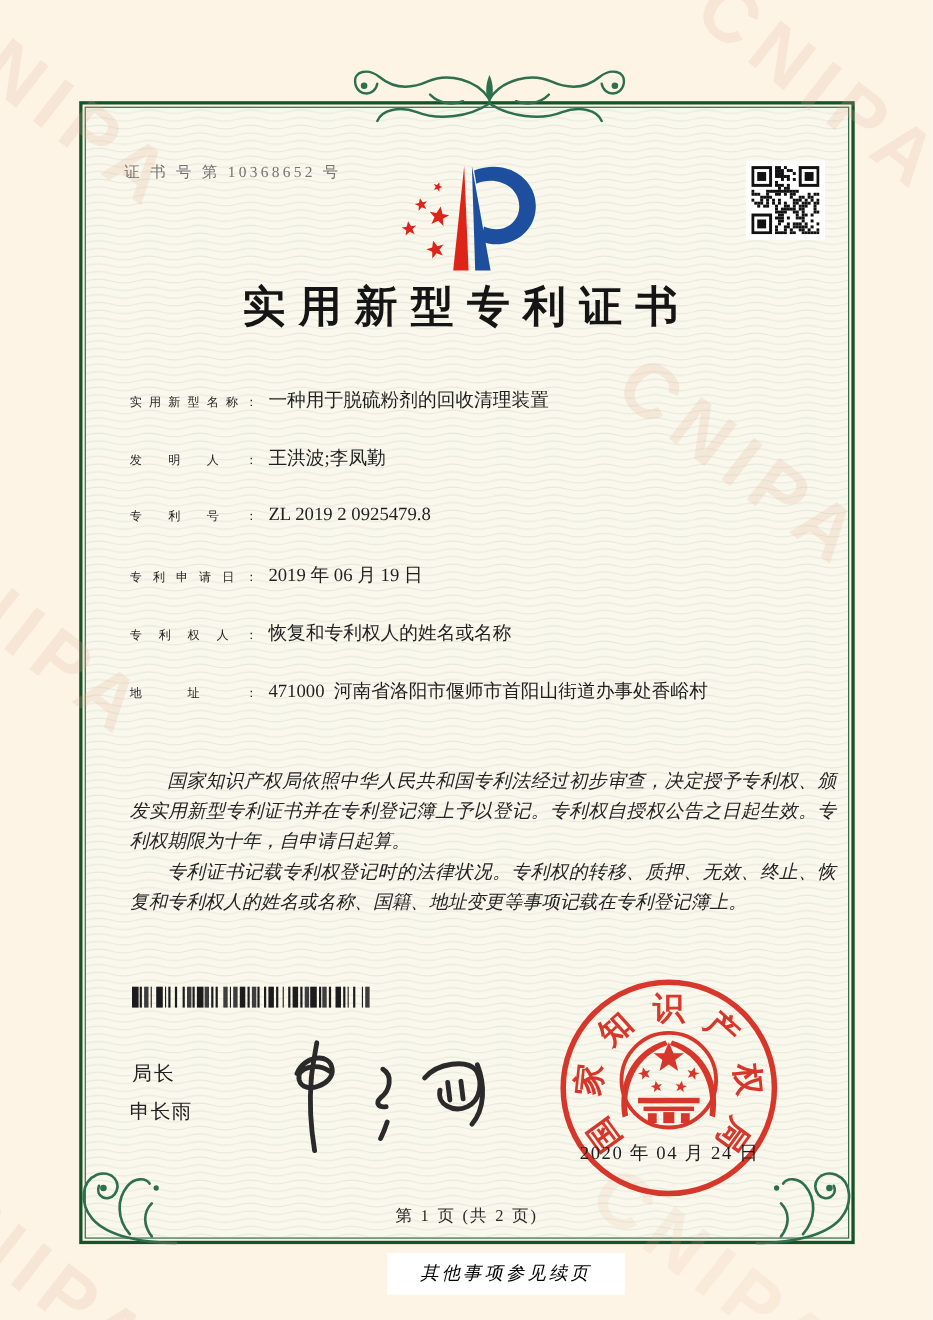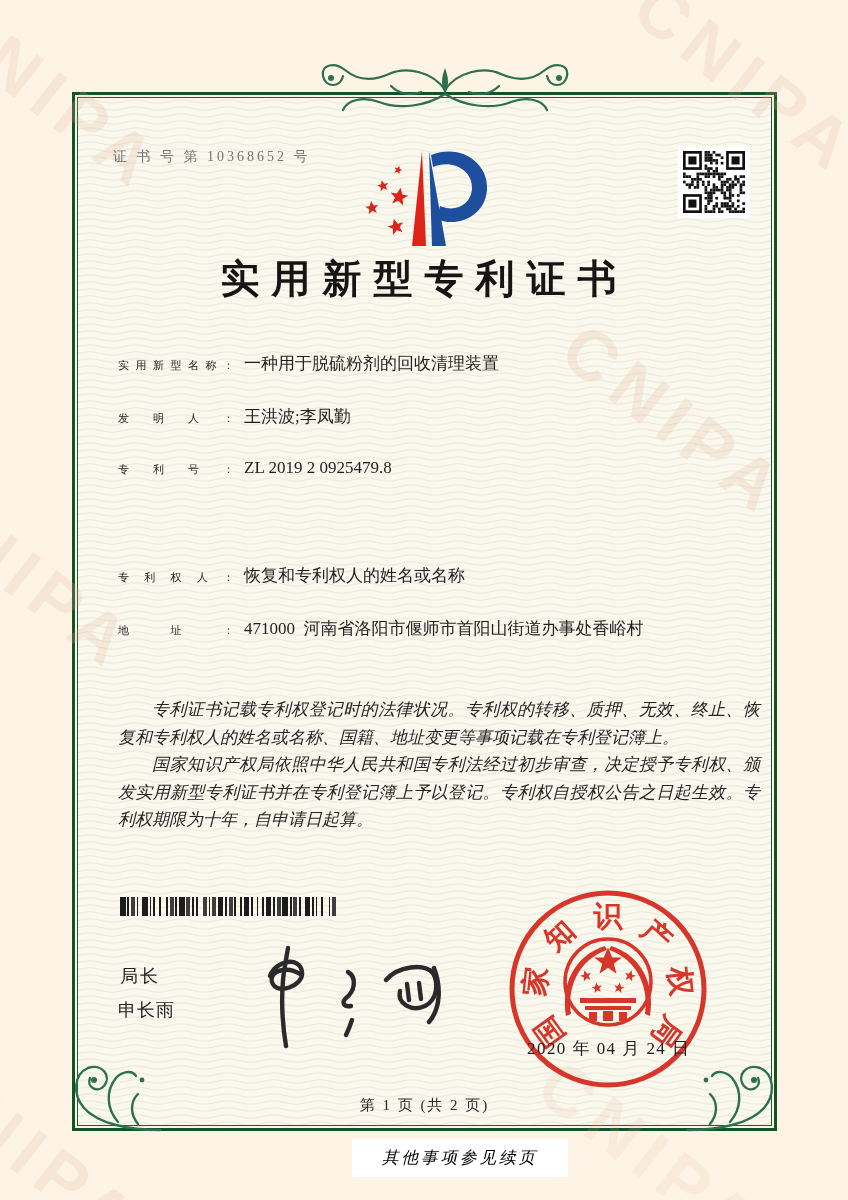--- a/index.html
+++ b/index.html
@@ -353,30 +353,33 @@
 
   <div class="frow r1">
     <span class="flabel">实用新型名称：</span><span class="fvalue">一种用于脱硫粉剂的回收清理装置</span>
   </div>
   <div class="frow r2">
     <span class="flabel">发明人：</span><span class="fvalue">王洪波;李凤勤</span>
   </div>
   <div class="frow r3">
     <span class="flabel">专利号：</span><span class="fvalue">ZL 2019 2 0925479.8</span>
   </div>
+  <div class="frow r4">
+    <span class="flabel">专利申请日：</span><span class="fvalue">2019 年 06 月 19 日</span>
+  </div>
   <div class="frow r5">
     <span class="flabel">专利权人：</span><span class="fvalue">恢复和专利权人的姓名或名称</span>
   </div>
   <div class="frow r6">
     <span class="flabel">地址：</span><span class="fvalue">471000  河南省洛阳市偃师市首阳山街道办事处香峪村</span>
   </div>
 
   <div class="bodytext">
+    <p>国家知识产权局依照中华人民共和国专利法经过初步审查，决定授予专利权、颁发实用新型专利证书并在专利登记簿上予以登记。专利权自授权公告之日起生效。专利权期限为十年，自申请日起算。</p>
     <p>专利证书记载专利权登记时的法律状况。专利权的转移、质押、无效、终止、恢复和专利权人的姓名或名称、国籍、地址变更等事项记载在专利登记簿上。</p>
-    <p>国家知识产权局依照中华人民共和国专利法经过初步审查，决定授予专利权、颁发实用新型专利证书并在专利登记簿上予以登记。专利权自授权公告之日起生效。专利权期限为十年，自申请日起算。</p>
   </div>
 
   <div class="barcode" id="barcode">
       <span style="width: 5.55px; background: rgb(28, 28, 28);"></span>
       <span style="width: 1.85px; background: transparent;"></span>
       <span style="width: 1.85px; background: rgb(28, 28, 28);"></span>
       <span style="width: 1.85px; background: transparent;"></span>
       <span style="width: 3.7px; background: rgb(61, 61, 61);"></span>
       <span style="width: 1.85px; background: transparent;"></span>
       <span style="width: 1.85px; background: rgb(28, 28, 28);"></span>

